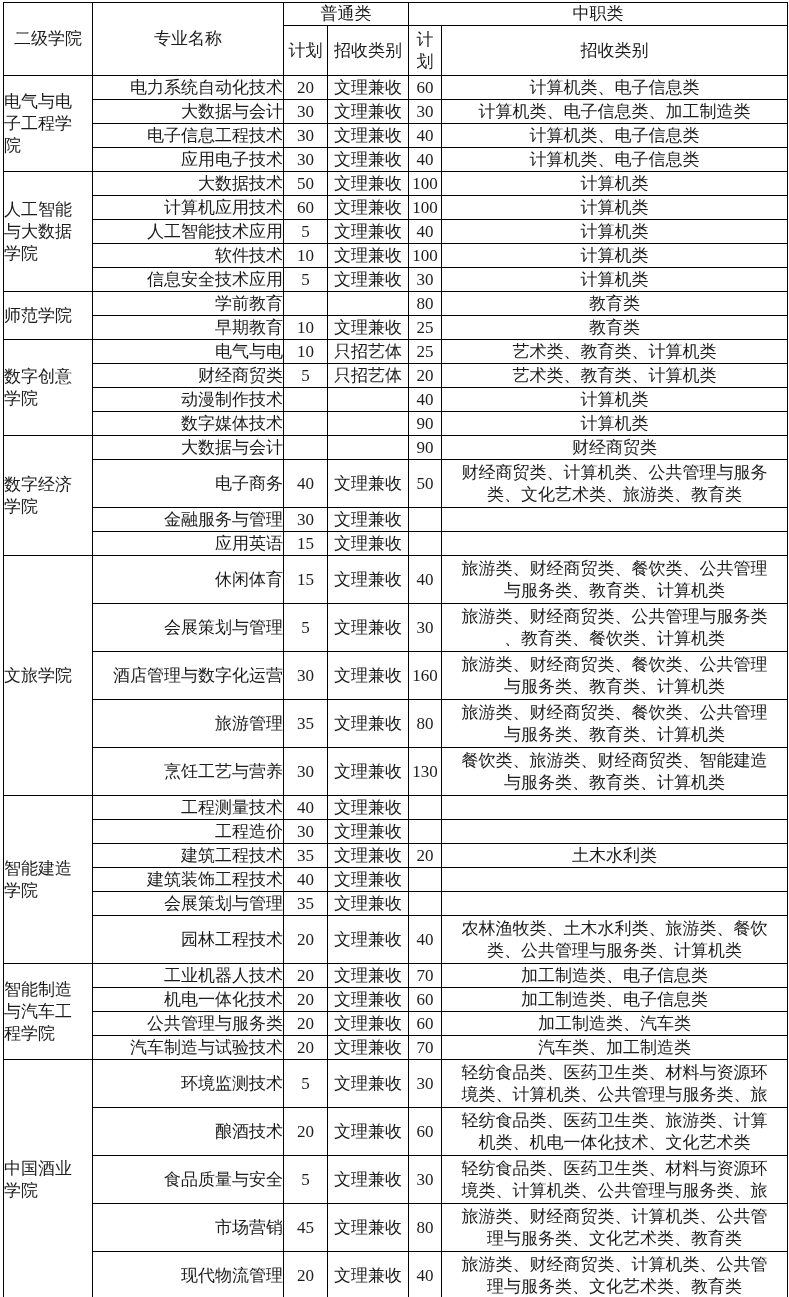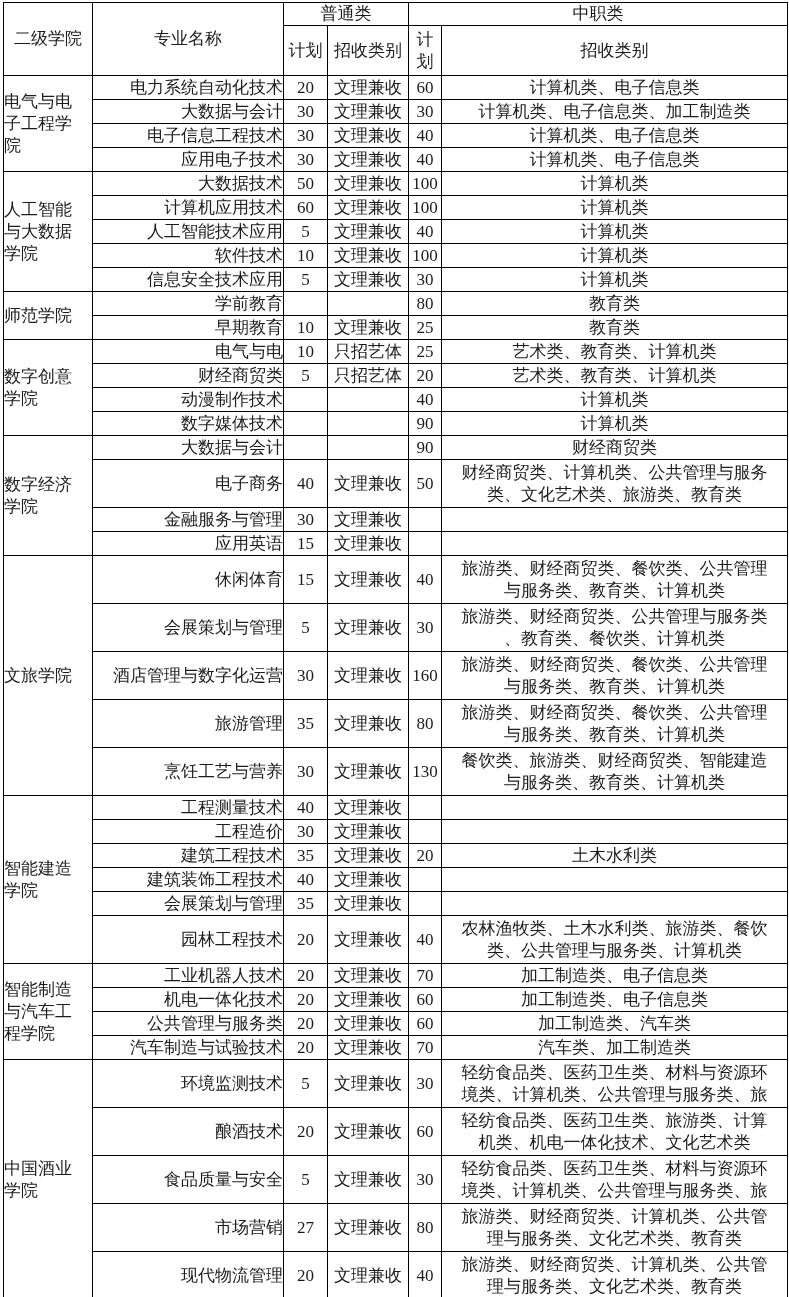--- a/index.html
+++ b/index.html
@@ -356,21 +356,21 @@
         <tr class="h2">
           <td class="major">食品质量与安全</td>
           <td class="num">5</td>
           <td class="gcat">文理兼收</td>
           <td class="num">30</td>
           <td class="vcat">轻纺食品类、医药卫生类、材料与资源环
 境类、计算机类、公共管理与服务类、旅</td>
         </tr>
         <tr class="h2">
           <td class="major">市场营销</td>
-          <td class="num">27</td>
+          <td class="num">45</td>
           <td class="gcat">文理兼收</td>
           <td class="num">80</td>
           <td class="vcat">旅游类、财经商贸类、计算机类、公共管
 理与服务类、文化艺术类、教育类</td>
         </tr>
         <tr class="h2">
           <td class="major">现代物流管理</td>
           <td class="num">20</td>
           <td class="gcat">文理兼收</td>
           <td class="num">40</td>

